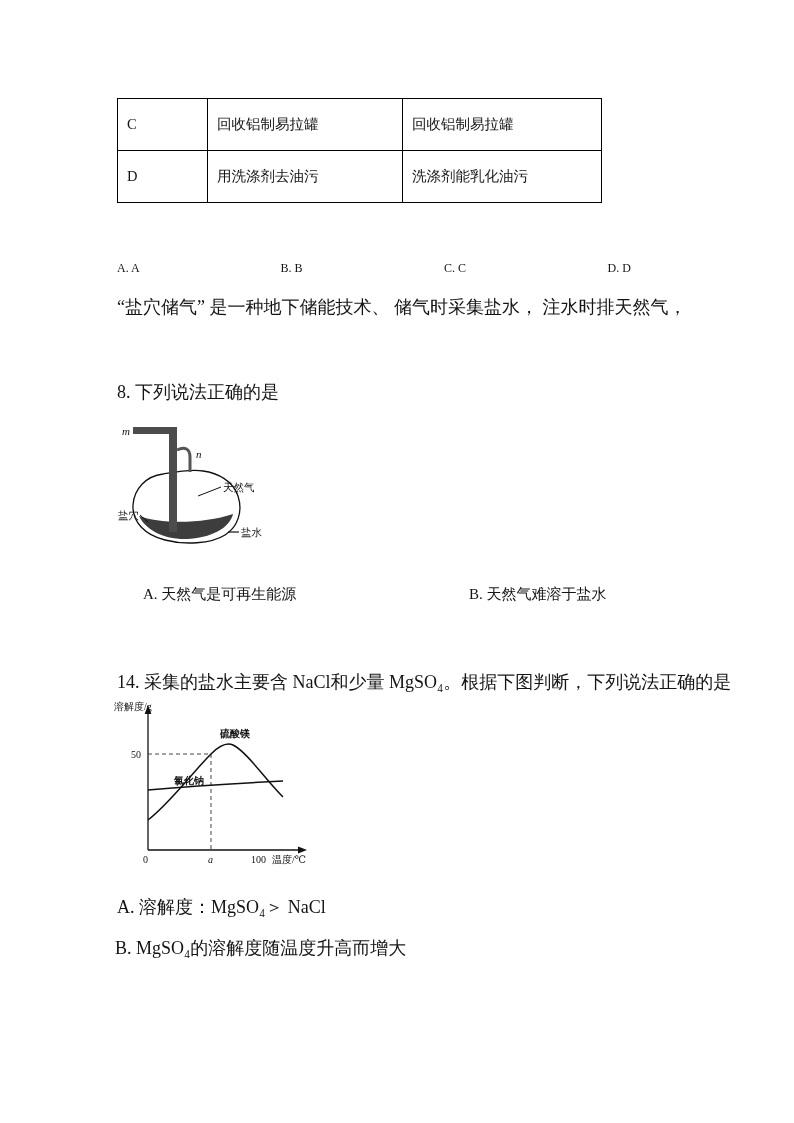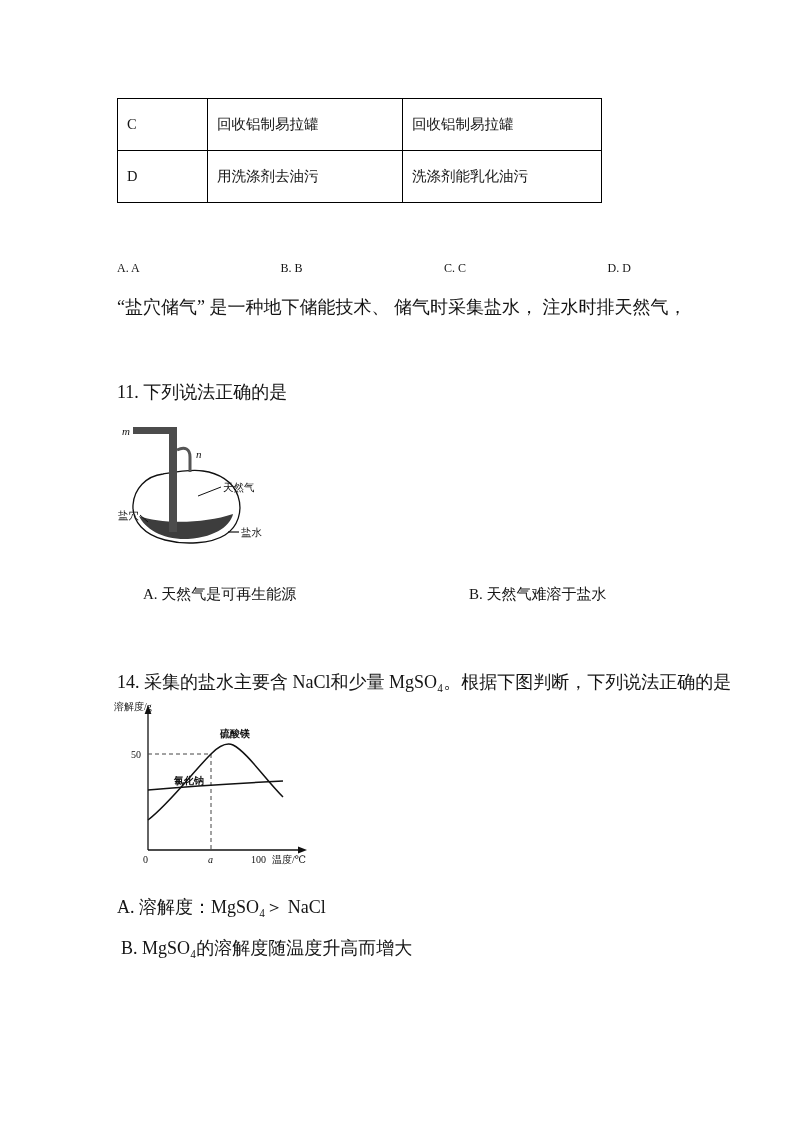--- a/index.html
+++ b/index.html
@@ -39,21 +39,21 @@
       </tr>
     </tbody>
   </table>
 
   <div class="answers abs" style="left:117px; top:258px; width:660px;">
     <span>A. A</span><span>B. B</span><span>C. C</span><span>D. D</span>
   </div>
 
   <p class="line abs" style="left:117px; top:296px;">“盐穴储气” 是一种地下储能技术、 储气时采集盐水， 注水时排天然气，</p>
 
-  <p class="line abs" style="left:117px; top:381px;">11. 下列说法正确的是</p>
+  <p class="line abs" style="left:117px; top:381px;">8. 下列说法正确的是</p>
 
   <div class="abs" style="left:118px; top:420px;">
     <svg width="168" height="150" viewBox="0 0 168 150">
       <path d="M45 54 C28 56,16 69,15 85 C14 102,27 115,47 120 C66 125,93 124,107 115 C120 107,125 91,120 76 C115 61,100 53,85 51 C72 49,57 52,45 54 Z" fill="#ffffff" stroke="#111" stroke-width="1.3"></path>
       <path d="M21 96 C42 104,86 104,115 94 C113 104,100 117,70 119 C45 120,27 109,21 96 Z" fill="#3d3d3d"></path>
       <rect x="15" y="7" width="44" height="7" fill="#4c4c4c"></rect>
       <rect x="51" y="7" width="8" height="105" fill="#4c4c4c"></rect>
       <path d="M59 30 C67 26,72 29,72 37 L72 52" fill="none" stroke="#555" stroke-width="3"></path>
       <text x="4" y="15" font-size="11" font-style="italic">m</text>
       <text x="78" y="38" font-size="11" font-style="italic">n</text>
@@ -87,15 +87,15 @@
       <text x="31" y="165" font-size="10">0</text>
       <text x="96" y="165" font-size="10" font-style="italic">a</text>
       <text x="139" y="165" font-size="10">100</text>
       <text x="160" y="165" font-size="10">温度/℃</text>
       <text x="108" y="39" font-size="10" font-weight="bold">硫酸镁</text>
       <text x="62" y="86" font-size="10" font-weight="bold">氯化钠</text>
     </svg>
   </div>
 
   <p class="line abs" style="left:117px; top:896px;font-family:Liberation Serif, serif;">A. 溶解度：MgSO₄＞ NaCl</p>
-  <p class="line abs" style="left:121px; top:937px;">B. MgSO₄的溶解度随温度升高而增大</p>
+  <p class="line abs" style="left:115px; top:937px;">B. MgSO₄的溶解度随温度升高而增大</p>
 
 </div>
 
 </body></html>

